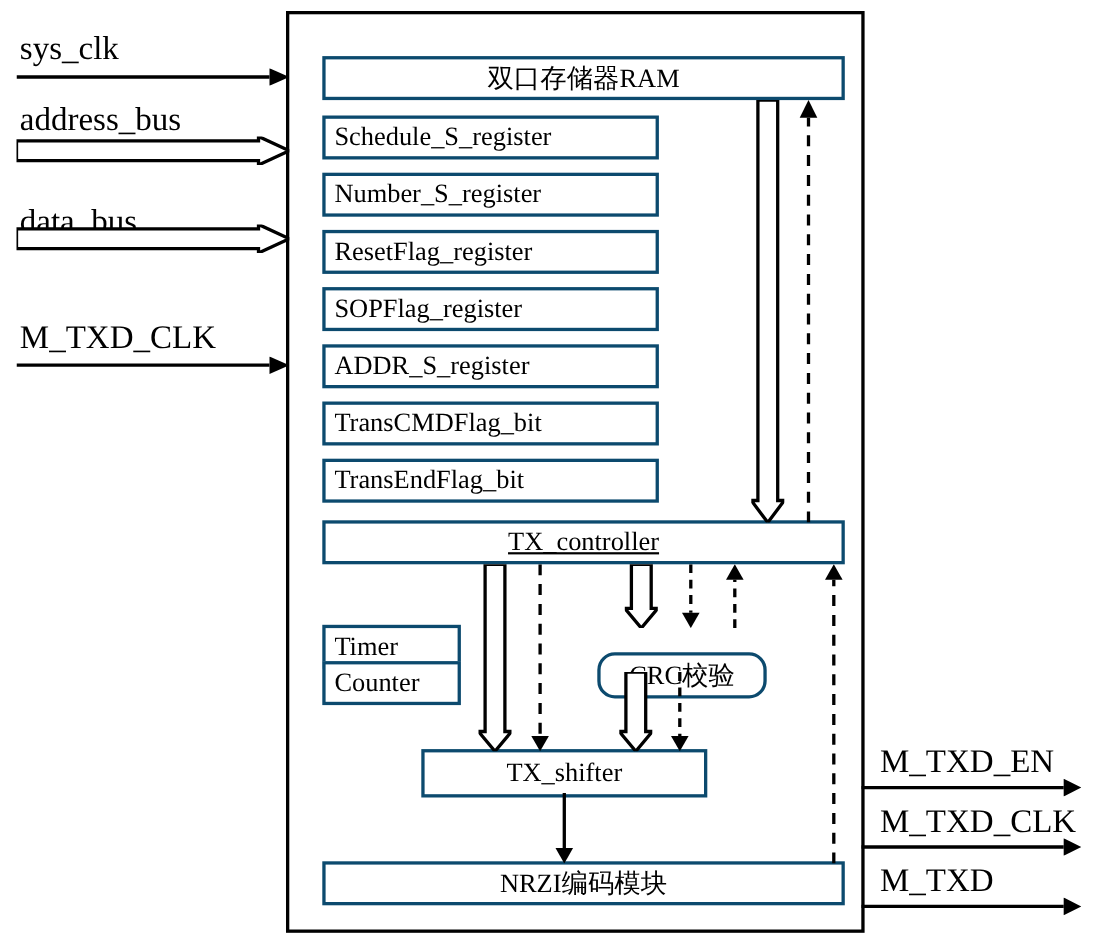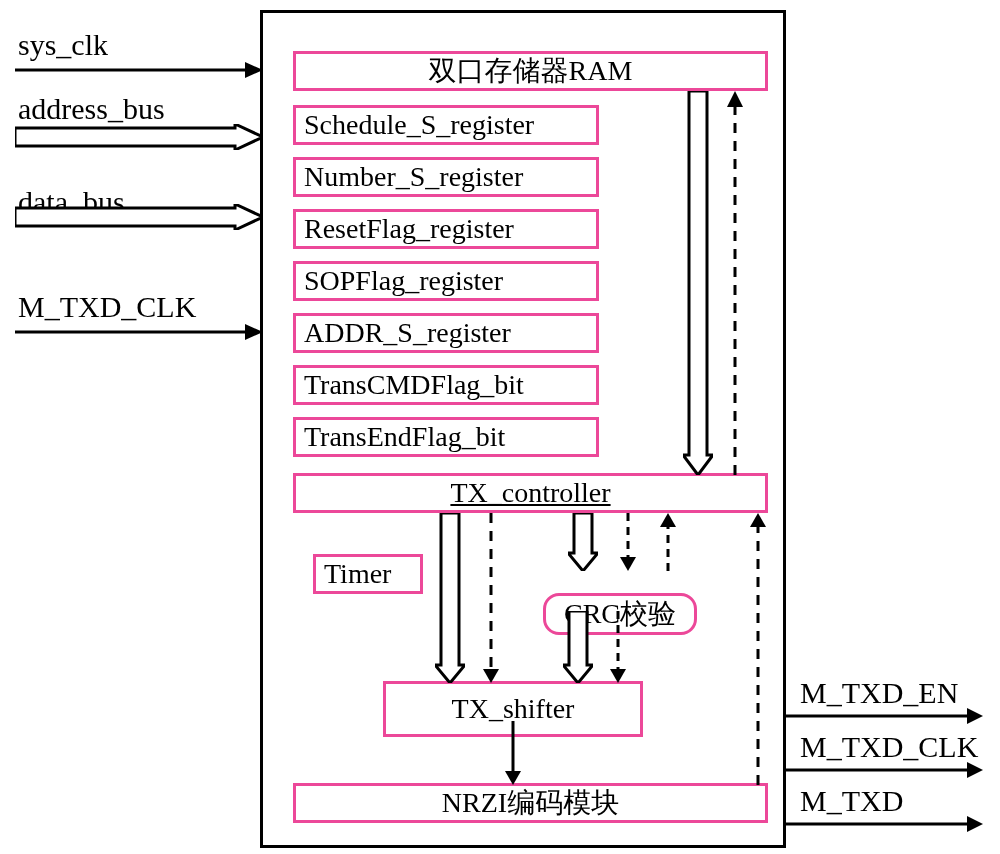--- a/index.html
+++ b/index.html
@@ -22,23 +22,23 @@
   .title {
     position: absolute;
     left: 50%;
     transform: translateX(-50%);
     top: 2px;
     font-size: 20px;
     margin-top: 40px;
   }
   .block {
     position: absolute;
-    border: 3px solid #ec4899;
+    border: 3px solid #0c4a6e;
     background: #fff;
-    font-size: 28px;
+    font-size: 24px;
     display: flex;
     align-items: center;
     justify-content: center;
     padding: 0 8px;
     box-sizing: border-box;
   }
   .block-left {
     justify-content: flex-start;
   }
   .input-label {
@@ -85,25 +85,26 @@
   <div class="block block-left" style="left:30px; top:92px; width:306px; height:40px;">Schedule_S_register</div>
   <div class="block block-left" style="left:30px; top:144px; width:306px; height:40px;text-align:right;">Number_S_register</div>
   <div class="block block-left" style="left:30px; top:248px; width:306px; height:40px;">SOPFlag_register</div>
   <div class="block block-left" style="left:30px; top:196px; width:306px; height:40px;">ResetFlag_register</div>
   <div class="block block-left" style="left:30px; top:300px; width:306px; height:40px;">ADDR_S_register</div>
   <div class="block block-left" style="left:30px; top:352px; width:306px; height:40px;">TransCMDFlag_bit</div>
   <div class="block block-left" style="left:30px; top:404px; width:306px; height:40px;text-align:right;">TransEndFlag_bit</div>
 
   <div class="block" style="left:30px; top:460px; width:475px; height:40px;text-decoration:underline;">TX_controller</div>
 
-  <div class="block block-left" style="left:30px; top:541px; width:110px; height:40px;margin-left:20px;">Timer</div>
+  <div class="block block-left" style="left:30px; top:555px; width:126px; height:40px;">Timer</div>
+  <div class="block block-left" style="left:30px; top:588px; width:126px; height:40px;">Counter</div>
 
   <div class="block" style="left:280px; top:580px; width:154px; height:42px;border-radius:16px;">CRC校验</div>
 
-  <div class="block" style="left:120px; top:668px; width:260px; height:56px;">TX_shifter</div>
+  <div class="block" style="left:120px; top:668px; width:260px; height:44px;">TX_shifter</div>
 
   <div class="block" style="left:30px; top:770px; width:475px; height:40px;">NRZI编码模块</div>
 
   <svg style="left:420px; top:78px;" width="30" height="384">
     <polygon points="6,0 24,0 24,364 30,364 15,384 0,364 6,364" fill="#fff" stroke="#000" stroke-width="3"></polygon>
   </svg>
 
   <svg style="left:462px; top:78px;" width="20" height="384">
     <line x1="10" y1="384" x2="10" y2="16" stroke="#000" stroke-width="3" stroke-dasharray="10,8"></line>
     <polygon points="10,0 2,16 18,16" fill="#000"></polygon>

